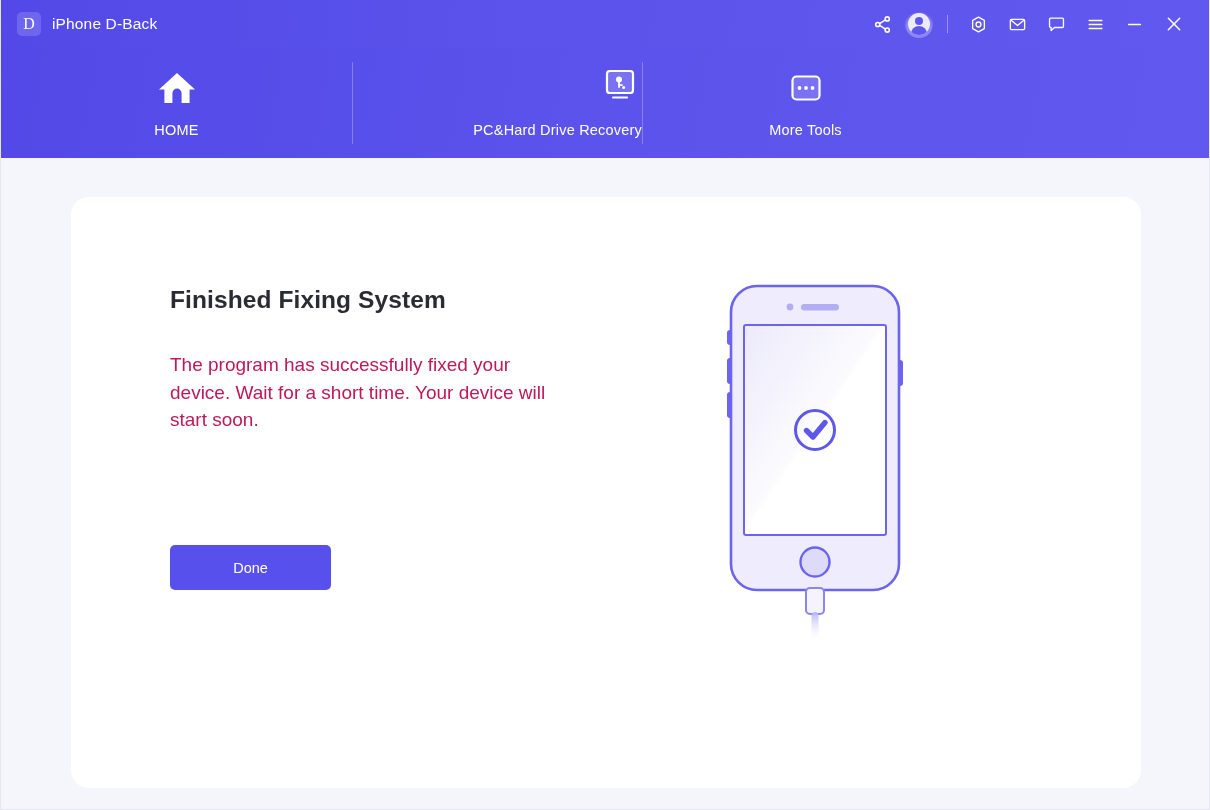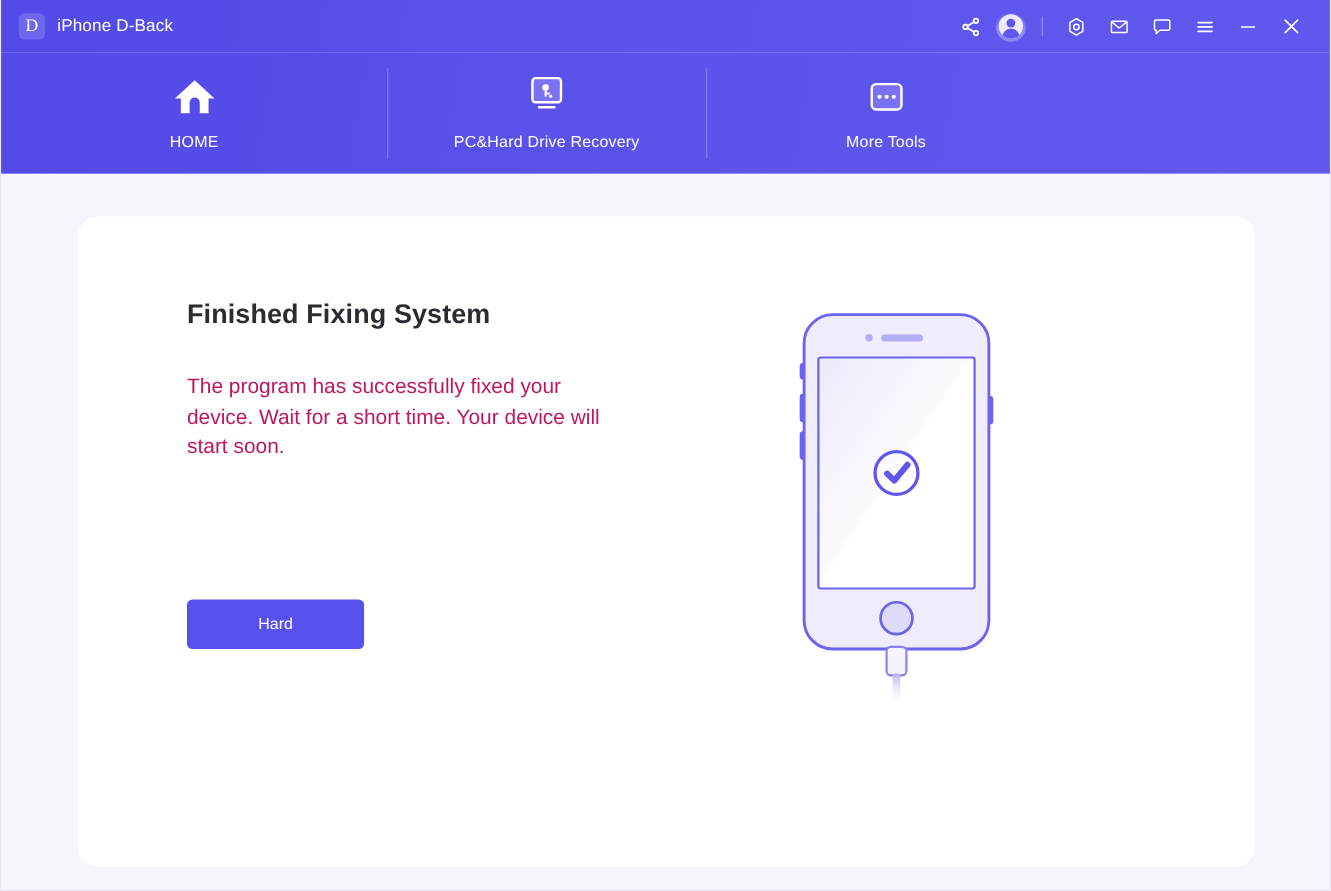--- a/index.html
+++ b/index.html
@@ -90,21 +90,21 @@
     position:relative;
     flex:0 0 auto;
     display:flex; flex-direction:column;
     align-items:center; justify-content:center;
     gap:14px;
     cursor:pointer;
     color:#ffffff;
   }
   .nav-tab.w-home{ width:351px; }
   .nav-tab.w-iphone{ width:290px; }
-  .nav-tab.w-pc{ width:290px; }
+  .nav-tab.w-pc{ width:290px;align-items:flex-end; }
   .nav-tab.w-more{ width:327px; }
   .nav-tab.active{ background:rgba(255,255,255,.10); }
   .nav-tab + .nav-tab::before{
     content:""; position:absolute; left:0; top:14px; bottom:14px;
     width:1px; background:rgba(255,255,255,.26);
   }
   .nav-icon{ height:40px; display:flex; align-items:center; justify-content:center; }
   .nav-label{ font-size:14.5px; letter-spacing:.2px; }
 
   
@@ -114,21 +114,21 @@
   }
   .card{
     position:absolute;
     left:70px; top:39px;
     width:1070px; height:591px;
     background:#ffffff;
     border-radius:18px;
   }
 
   .panel-left{
-    position:absolute; left:99px; top:76px; width:430px;
+    position:absolute; left:99px; top:89px; width:430px;
   }
   .panel-title{
     font-size:24.5px; font-weight:bold; color:#2b2b33;
     letter-spacing:.1px;
   }
   .panel-desc{
     margin-top:37px;
     font-size:19px; color:#be185d; line-height:1.45;
     width:400px;
   }
@@ -271,21 +271,21 @@
   </div>
 
   <div class="content">
     <div class="card">
 
       <div class="panel-left">
         <div class="panel-title">Finished Fixing System</div>
         <div class="panel-desc">The program has successfully fixed your device. Wait for a short time. Your device will start soon.</div>
       </div>
 
-      <button class="done-btn">Hard</button>
+      <button class="done-btn">Done</button>
 
       <div class="phone-art">
         <svg width="190" height="370" viewBox="0 0 190 370">
           <defs>
             <linearGradient id="screenGrad" x1="0" y1="0" x2="1" y2="1">
               <stop offset="0%" stop-color="#eceafb"></stop>
               <stop offset="48%" stop-color="#fbfbfe"></stop>
               <stop offset="50%" stop-color="#ffffff"></stop>
               <stop offset="100%" stop-color="#ffffff"></stop>
             </linearGradient>

